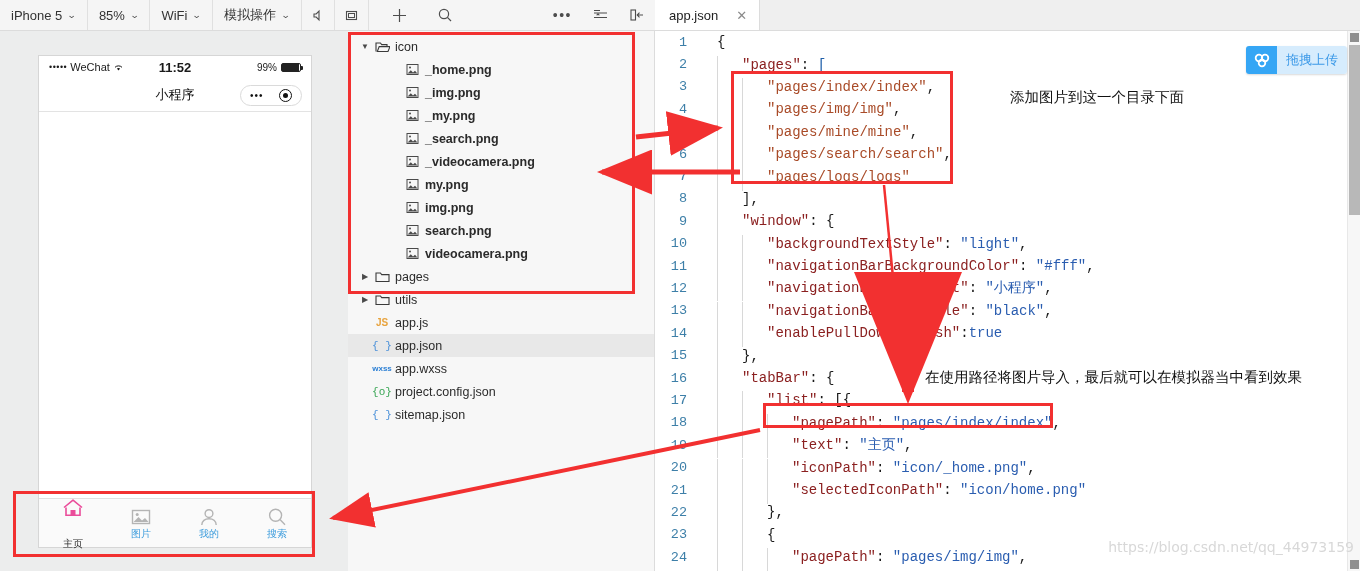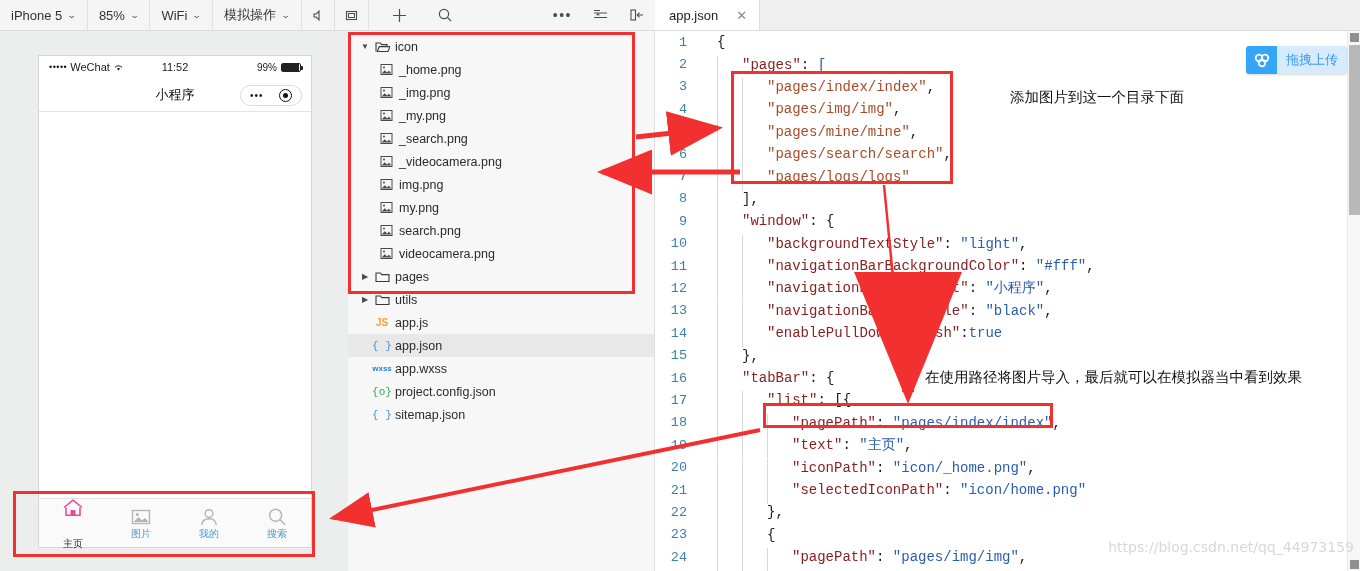--- a/index.html
+++ b/index.html
@@ -41,21 +41,21 @@
     position: absolute; left: 38px; top: 24px; width: 274px; height: 493px;
     background: #fff; border: 1px solid #d6d6d6;
     display: flex; flex-direction: column;
   }
   .status-bar {
     height: 22px; display: flex; align-items: center;
     padding: 0 10px; font-size: 11px; color: #1a1a1a;
   }
   .sb-left { display: flex; align-items: center; gap: 3px; flex: 1; }
   .sb-dots { letter-spacing: 0.5px; font-size: 9px; }
-  .sb-time { flex: 0 0 auto; font-weight: normal; font-size: 11px; }
+  .sb-time { flex: 0 0 auto; font-weight: bold; font-size: 13px; }
   .sb-right { flex: 1; display: flex; align-items: center; justify-content: flex-end; gap: 4px; }
   .battery {
     width: 20px; height: 9px; border: 1px solid #222; border-radius: 2px;
     position: relative; background: linear-gradient(to right, #222 92%, #fff 92%);
   }
   .battery::after {
     content: ""; position: absolute; right: -3px; top: 2.5px;
     width: 2px; height: 4px; background: #222; border-radius: 0 1px 1px 0;
   }
   .nav-bar {
@@ -105,21 +105,21 @@
   }
   .tw-icon {
     width: 20px; display: inline-flex; align-items: center; justify-content: center;
     margin-right: 3px;
   }
   .ft-js { color: #e8a33d; font-weight: bold; font-size: 10px; font-family: "Liberation Sans", sans-serif; }
   .ft-json { color: #4a90d9; font-size: 11px; font-family: "Liberation Mono", monospace; }
   .ft-cfg { color: #3aa655; font-size: 11px; font-family: "Liberation Mono", monospace; }
   .ft-wxss { color: #2b7fd4; font-weight: bold; font-size: 8px; font-family: "Liberation Sans", sans-serif; }
   .indent-1 { padding-left: 10px; }
-  .indent-2 { padding-left: 14px; }
+  .indent-2 { padding-left: 40px; font-weight: bold; }
 
   
   .editor {
     position: absolute; left: 655px; top: 0; right: 0; top: 0; bottom: 0;
     background: #fff;
   }
   .tabstrip {
     height: 31px; background: #efefef; border-bottom: 1px solid #dcdcdc;
     display: flex; align-items: stretch;
   }
@@ -397,32 +397,32 @@
         </div>
         <div class="tree-row indent-2">
           <span class="tw-arrow"></span>
           <span class="tw-icon">
             <svg width="13" height="13" viewBox="0 0 13 13">
               <rect x="1" y="1.5" width="11" height="10" fill="none" stroke="#4a4a4a" stroke-width="1"></rect>
               <circle cx="4" cy="4.6" r="1" fill="#4a4a4a"></circle>
               <path d="M1.6 10.4l3.2-3.1 2.2 2.2 2-1.7 2.4 2.6z" fill="#4a4a4a"></path>
             </svg>
           </span>
+          <span>my.png</span>
+        </div>
+        <div class="tree-row indent-2">
+          <span class="tw-arrow"></span>
+          <span class="tw-icon">
+            <svg width="13" height="13" viewBox="0 0 13 13">
+              <rect x="1" y="1.5" width="11" height="10" fill="none" stroke="#4a4a4a" stroke-width="1"></rect>
+              <circle cx="4" cy="4.6" r="1" fill="#4a4a4a"></circle>
+              <path d="M1.6 10.4l3.2-3.1 2.2 2.2 2-1.7 2.4 2.6z" fill="#4a4a4a"></path>
+            </svg>
+          </span>
           <span>img.png</span>
-        </div>
-        <div class="tree-row indent-2">
-          <span class="tw-arrow"></span>
-          <span class="tw-icon">
-            <svg width="13" height="13" viewBox="0 0 13 13">
-              <rect x="1" y="1.5" width="11" height="10" fill="none" stroke="#4a4a4a" stroke-width="1"></rect>
-              <circle cx="4" cy="4.6" r="1" fill="#4a4a4a"></circle>
-              <path d="M1.6 10.4l3.2-3.1 2.2 2.2 2-1.7 2.4 2.6z" fill="#4a4a4a"></path>
-            </svg>
-          </span>
-          <span>my.png</span>
         </div>
         <div class="tree-row indent-2">
           <span class="tw-arrow"></span>
           <span class="tw-icon">
             <svg width="13" height="13" viewBox="0 0 13 13">
               <rect x="1" y="1.5" width="11" height="10" fill="none" stroke="#4a4a4a" stroke-width="1"></rect>
               <circle cx="4" cy="4.6" r="1" fill="#4a4a4a"></circle>
               <path d="M1.6 10.4l3.2-3.1 2.2 2.2 2-1.7 2.4 2.6z" fill="#4a4a4a"></path>
             </svg>
           </span>

